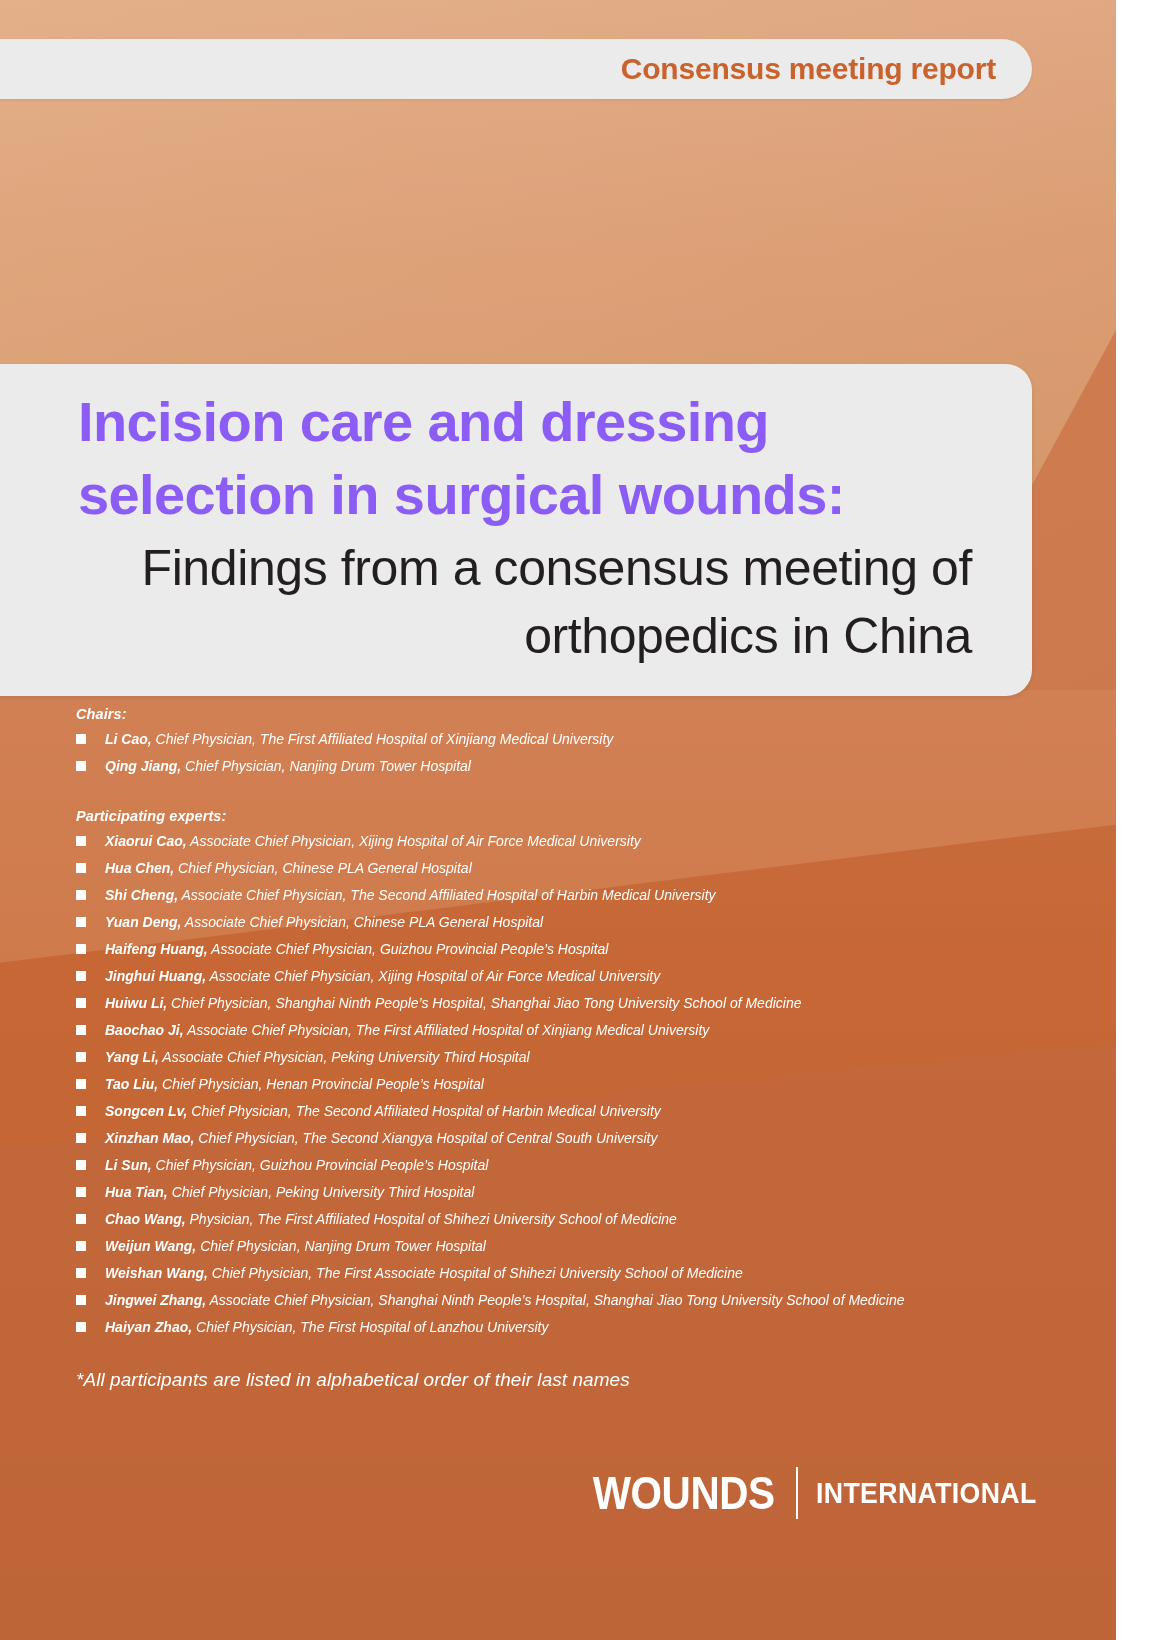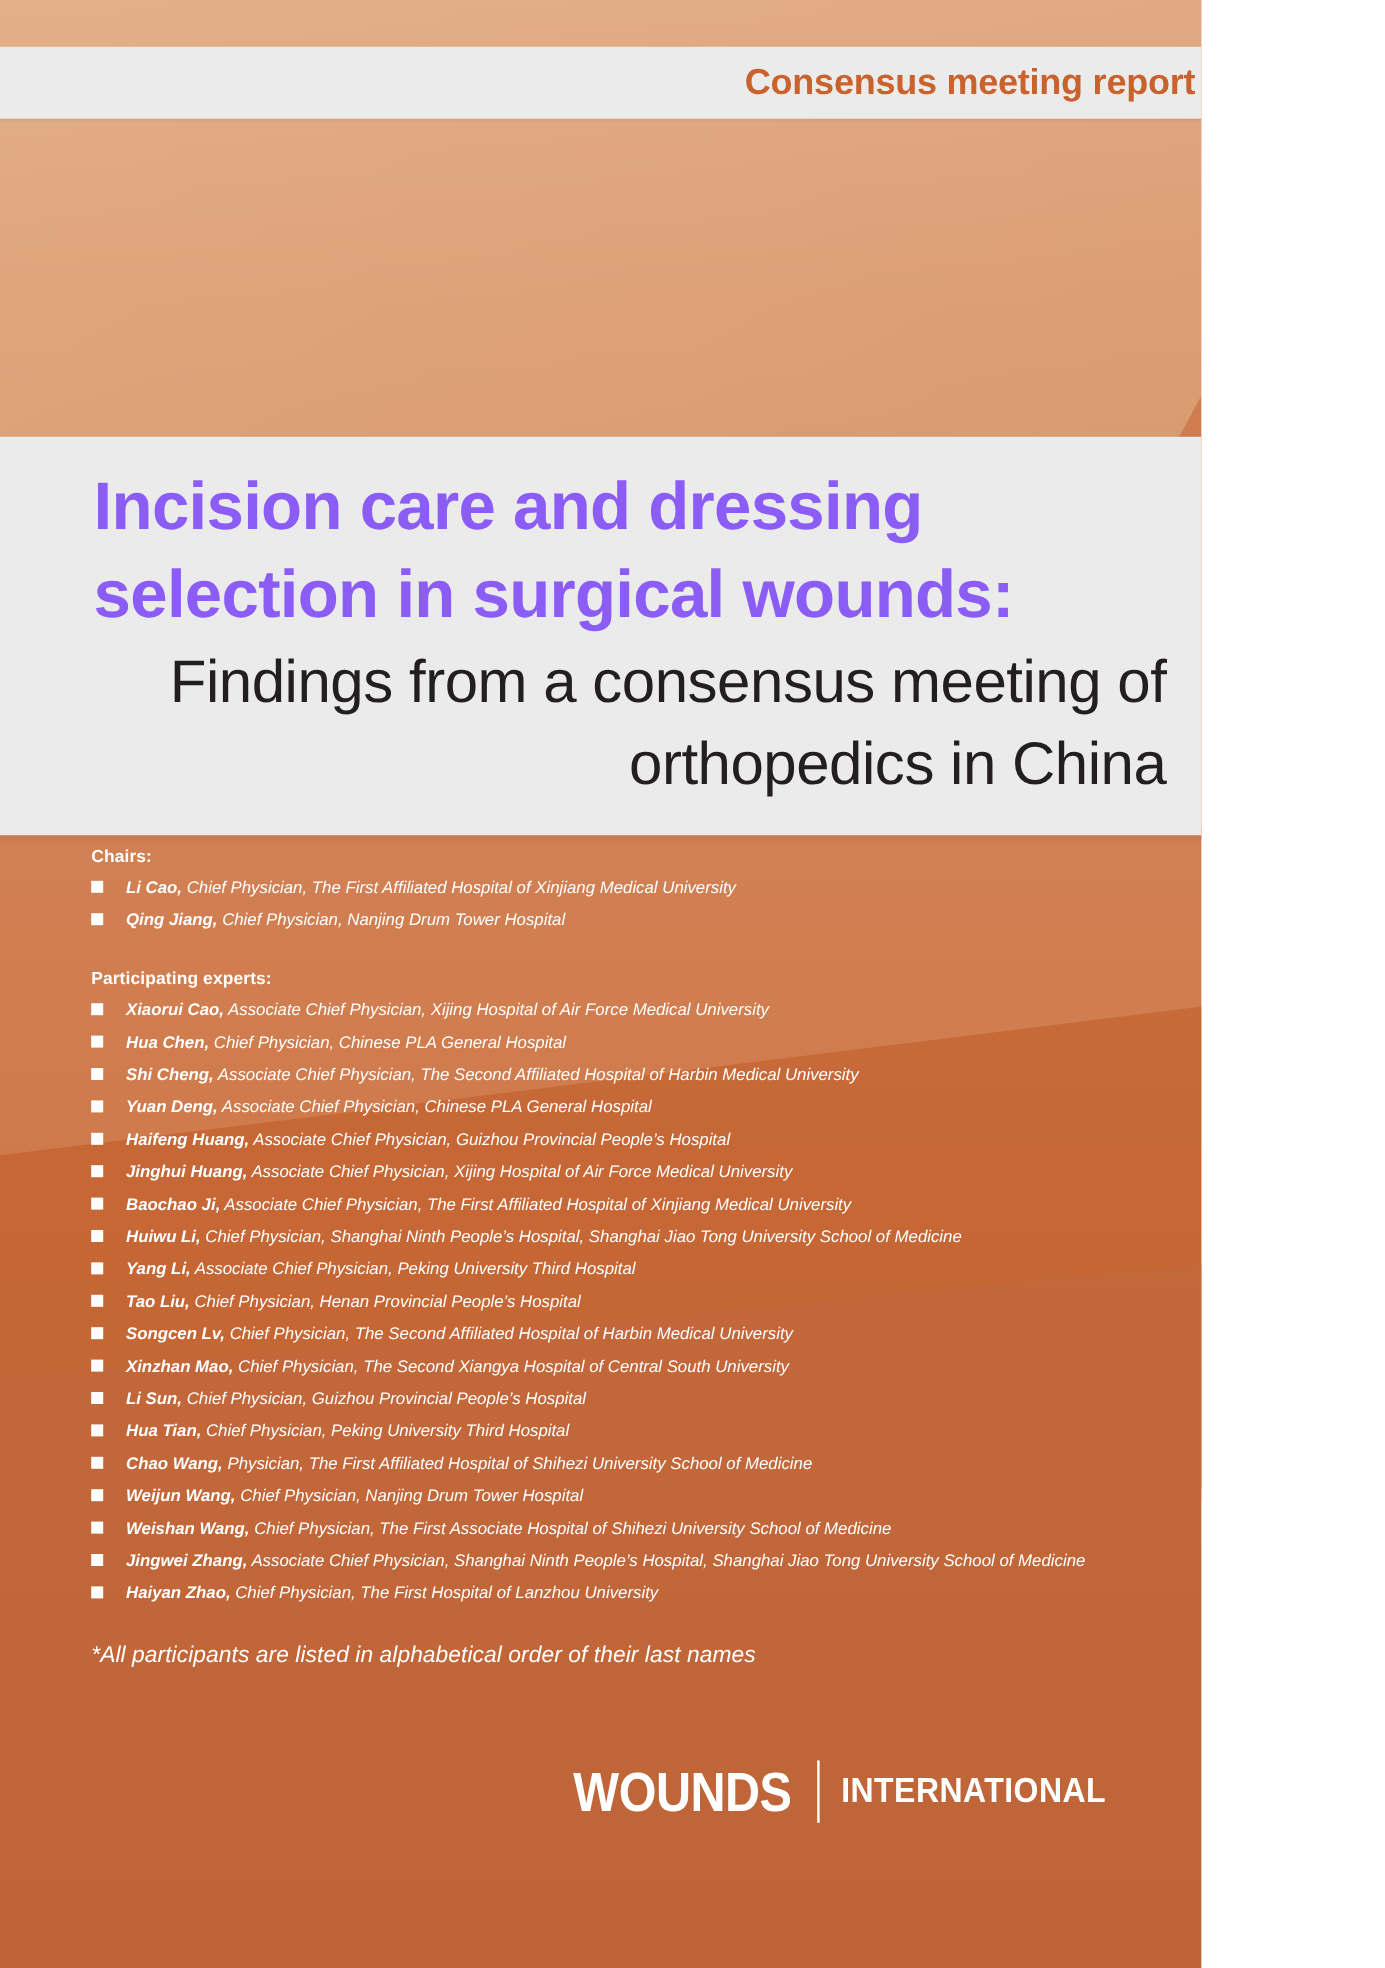--- a/index.html
+++ b/index.html
@@ -8,21 +8,21 @@
   }
   body {
     width: 1154px;
     height: 1640px;
     font-family: "Liberation Sans", sans-serif;
     overflow: hidden;
   }
 
   .page {
     position: relative;
-    width: 1001px;
+    width: 1116px;
     height: 1640px;
     background: #cd6c3c;
     overflow: hidden;
   }
 
   
   .top-bg {
     position: absolute;
     left: 0; top: 0;
     width: 1154px;
@@ -141,20 +141,21 @@
   
   .participants {
     position: absolute;
     left: 76px;
     top: 706px;
     width: 1010px;
     color: #ffffff;
   }
   .section-label {
     font-size: 14.5px;
+    font-style: italic;
     font-weight: bold;
     margin: 0 0 9px 0;
     letter-spacing: 0.1px;
   }
   .label-gap {
     margin-top: 33px;
   }
   ul.person-list {
     list-style: none;
     margin: 0;
@@ -258,22 +259,22 @@
 
     <div class="section-label label-gap">Participating experts:</div>
 
     <ul class="person-list" id="experts-list">
         <li><span class="bullet"></span><span class="person-name">Xiaorui Cao,</span><span class="person-affiliation"> Associate Chief Physician, Xijing Hospital of Air Force Medical University</span></li>
         <li><span class="bullet"></span><span class="person-name">Hua Chen,</span><span class="person-affiliation"> Chief Physician, Chinese PLA General Hospital</span></li>
         <li><span class="bullet"></span><span class="person-name">Shi Cheng,</span><span class="person-affiliation"> Associate Chief Physician, The Second Affiliated Hospital of Harbin Medical University</span></li>
         <li><span class="bullet"></span><span class="person-name">Yuan Deng,</span><span class="person-affiliation"> Associate Chief Physician, Chinese PLA General Hospital</span></li>
         <li><span class="bullet"></span><span class="person-name">Haifeng Huang,</span><span class="person-affiliation"> Associate Chief Physician, Guizhou Provincial People’s Hospital</span></li>
         <li><span class="bullet"></span><span class="person-name">Jinghui Huang,</span><span class="person-affiliation"> Associate Chief Physician, Xijing Hospital of Air Force Medical University</span></li>
+        <li><span class="bullet"></span><span class="person-name">Huiwu Li,</span><span class="person-affiliation"> Chief Physician, Shanghai Ninth People’s Hospital, Shanghai Jiao Tong University School of Medicine</span></li>
         <li><span class="bullet"></span><span class="person-name">Baochao Ji,</span><span class="person-affiliation"> Associate Chief Physician, The First Affiliated Hospital of Xinjiang Medical University</span></li>
-        <li><span class="bullet"></span><span class="person-name">Huiwu Li,</span><span class="person-affiliation"> Chief Physician, Shanghai Ninth People’s Hospital, Shanghai Jiao Tong University School of Medicine</span></li>
         <li><span class="bullet"></span><span class="person-name">Yang Li,</span><span class="person-affiliation"> Associate Chief Physician, Peking University Third Hospital</span></li>
         <li><span class="bullet"></span><span class="person-name">Tao Liu,</span><span class="person-affiliation"> Chief Physician, Henan Provincial People’s Hospital</span></li>
         <li><span class="bullet"></span><span class="person-name">Songcen Lv,</span><span class="person-affiliation"> Chief Physician, The Second Affiliated Hospital of Harbin Medical University</span></li>
         <li><span class="bullet"></span><span class="person-name">Xinzhan Mao,</span><span class="person-affiliation"> Chief Physician, The Second Xiangya Hospital of Central South University</span></li>
         <li><span class="bullet"></span><span class="person-name">Li Sun,</span><span class="person-affiliation"> Chief Physician, Guizhou Provincial People’s Hospital</span></li>
         <li><span class="bullet"></span><span class="person-name">Hua Tian,</span><span class="person-affiliation"> Chief Physician, Peking University Third Hospital</span></li>
         <li><span class="bullet"></span><span class="person-name">Chao Wang,</span><span class="person-affiliation"> Physician, The First Affiliated Hospital of Shihezi University School of Medicine</span></li>
         <li><span class="bullet"></span><span class="person-name">Weijun Wang,</span><span class="person-affiliation"> Chief Physician, Nanjing Drum Tower Hospital</span></li>
         <li><span class="bullet"></span><span class="person-name">Weishan Wang,</span><span class="person-affiliation"> Chief Physician, The First Associate Hospital of Shihezi University School of Medicine</span></li>
         <li><span class="bullet"></span><span class="person-name">Jingwei Zhang,</span><span class="person-affiliation"> Associate Chief Physician, Shanghai Ninth People’s Hospital, Shanghai Jiao Tong University School of Medicine</span></li>

